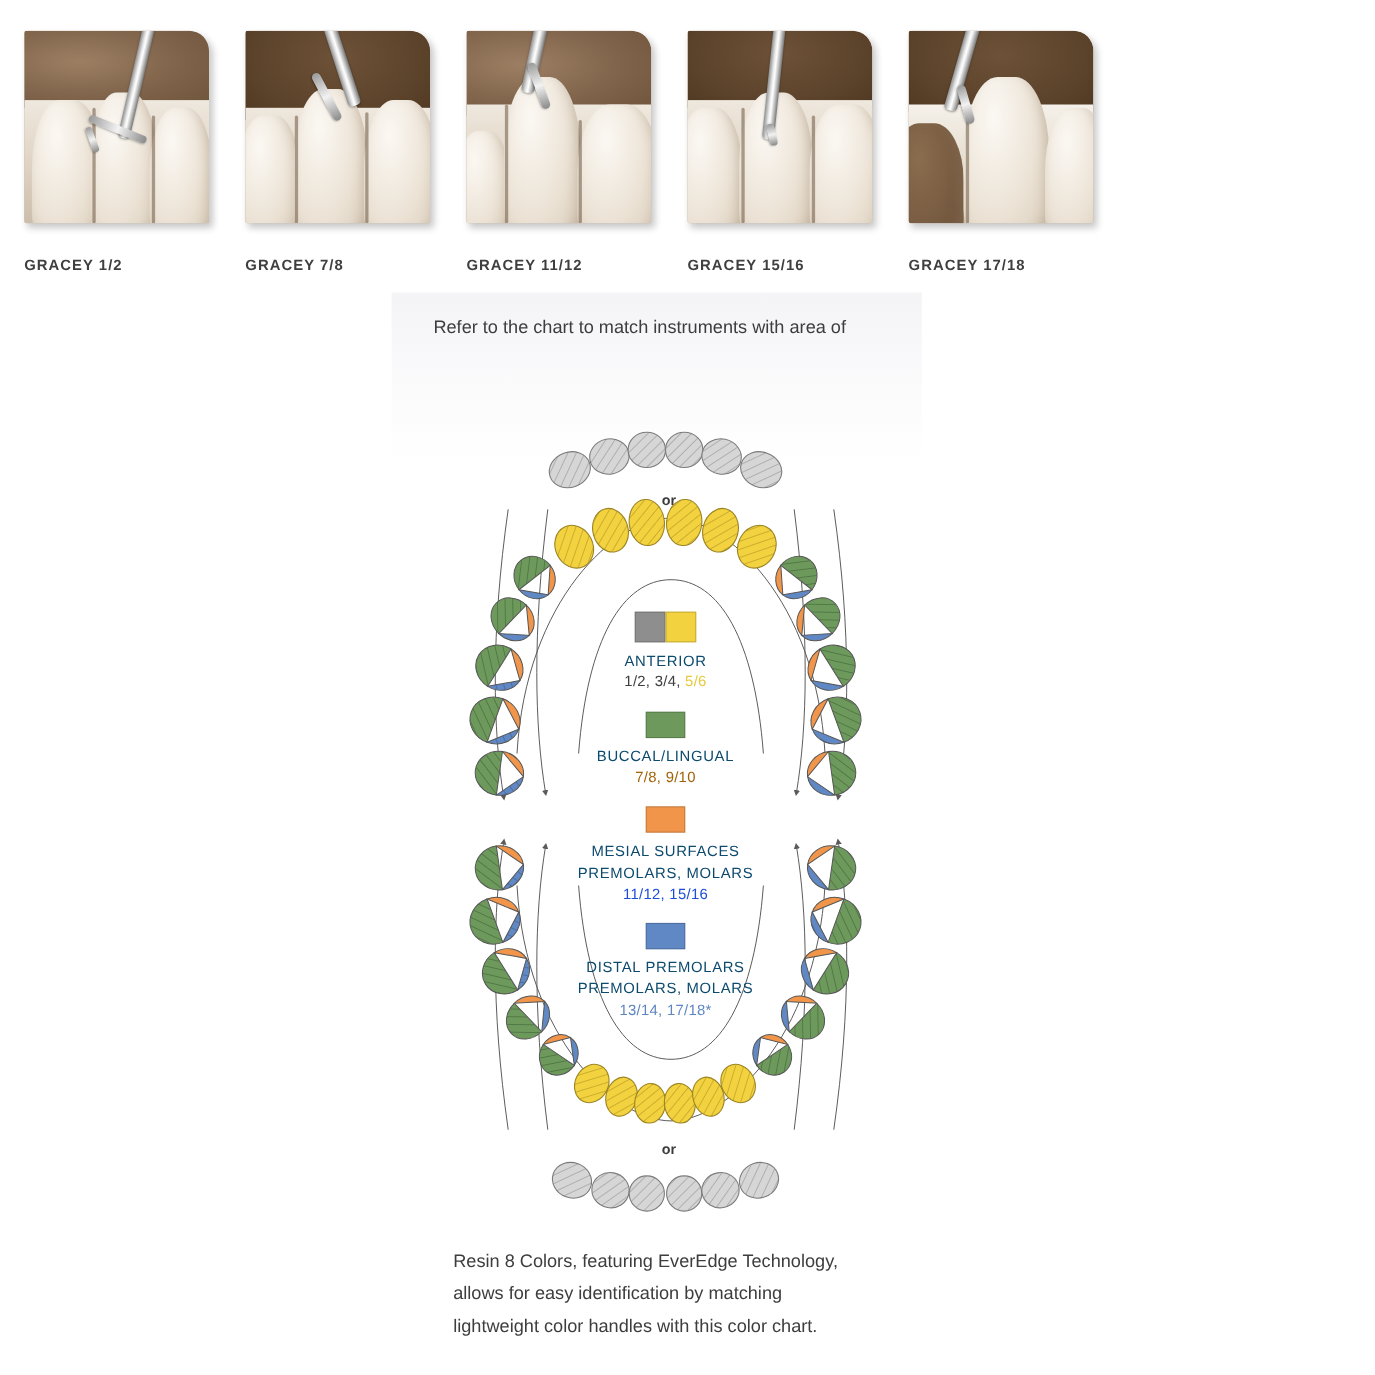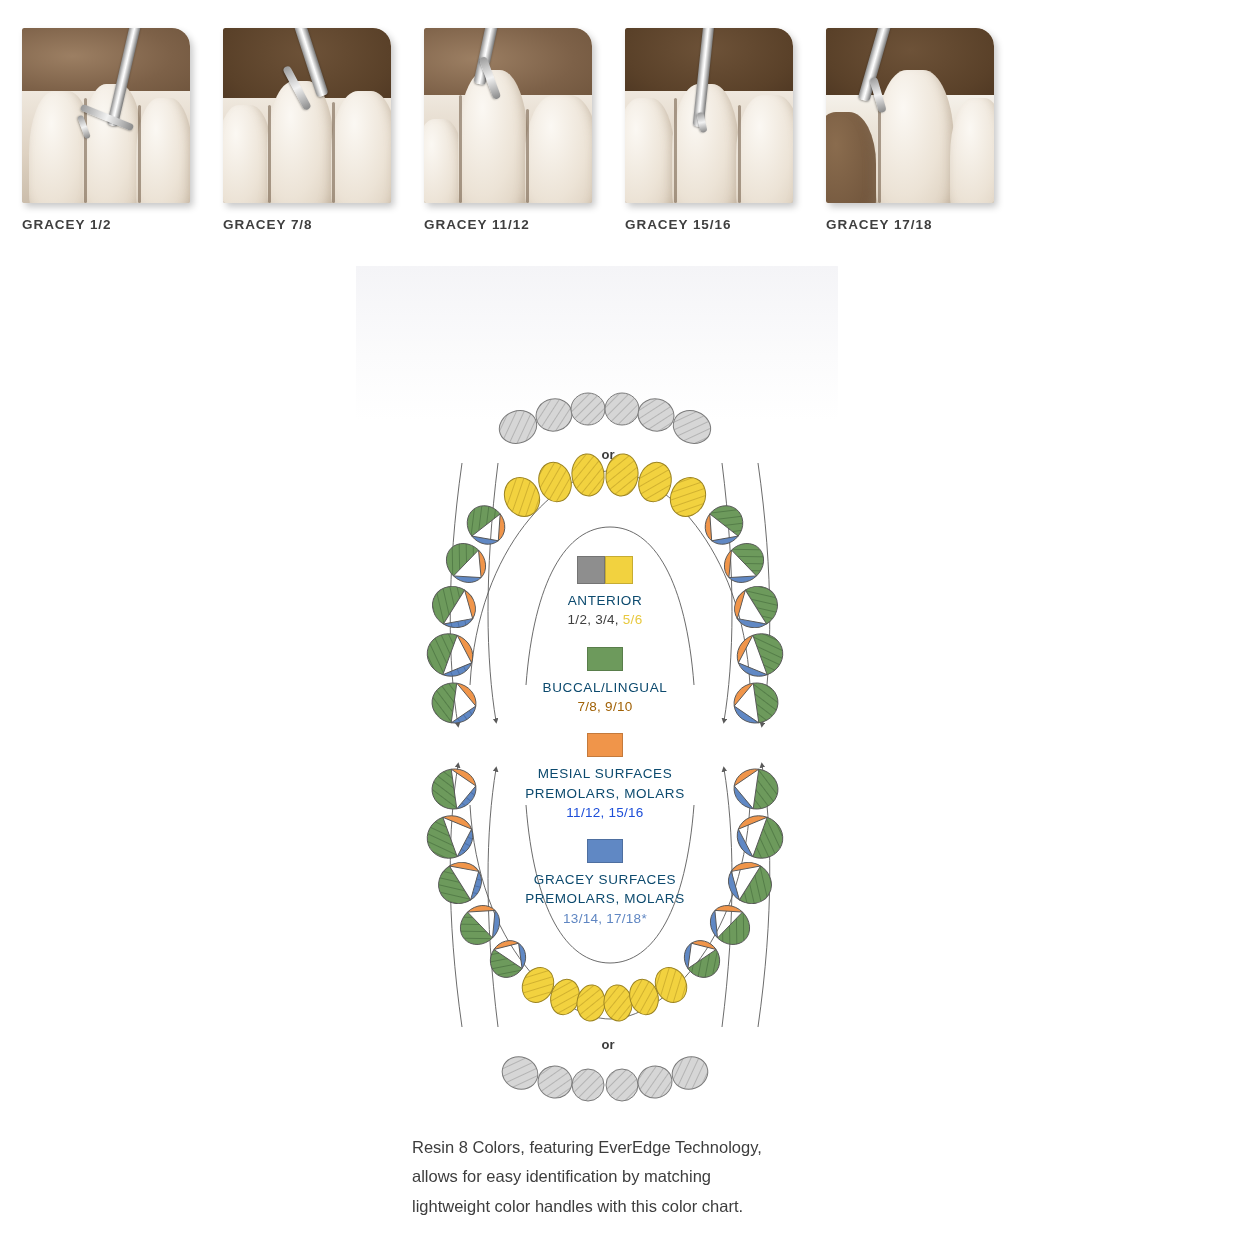--- a/index.html
+++ b/index.html
@@ -81,21 +81,21 @@
     border-radius: 4px;
     box-shadow: 0 1px 2px rgba(0,0,0,0.35);
   }
   .tip {
     position: absolute;
     background: linear-gradient(90deg, #9a9a9a, #f2f2f2 50%, #8a8a8a);
     border-radius: 3px;
     box-shadow: 0 1px 2px rgba(0,0,0,0.3);
   }
   .photo-caption {
-    margin-top: 14px;
+    margin-top: 30px;
     font-size: 13.5px;
     letter-spacing: 0.07em;
     color: #3f3f3f;
     font-weight: 600;
   }
 
   
   .intro-panel {
     position: absolute;
     left: 356px;
@@ -263,20 +263,21 @@
         <div class="tip" style="left:20%; top:36%; width:36px; height:8px; transform:rotate(74deg); border-radius:6px;"></div>
       </div>
     </div>
     <div class="photo-caption">GRACEY 17/18</div>
   </div>
 
 </div>
 
 <div class="intro-panel">
   <div class="intro-text">
+    <div>Refer to the chart to match instruments with area of</div>
   </div>
 </div>
 
 <div class="chart-wrap">
 <svg width="520" height="720" viewBox="0 0 520 720">
   <defs>
 
     <pattern id="hatchYellow" width="7" height="7" patternTransform="rotate(45)" patternUnits="userSpaceOnUse">
       <rect width="7" height="7" fill="#f2d23f"></rect>
       <line x1="0" y1="0" x2="0" y2="7" stroke="#c9a92a" stroke-width="1.6"></line>
@@ -504,21 +505,21 @@
     </div>
     <div class="legend-title">MESIAL SURFACES</div>
     <div class="legend-title">PREMOLARS, MOLARS</div>
     <div class="legend-codes" style="color:#1d4ed8">11/12, 15/16</div>
   </div>
 
   <div class="legend-item">
     <div class="swatch-row">
       <div class="sw wide" style="background:#6088c4"></div>
     </div>
-    <div class="legend-title">GRACEY SURFACES</div>
+    <div class="legend-title">DISTAL PREMOLARS</div>
     <div class="legend-title">PREMOLARS, MOLARS</div>
     <div class="legend-codes" style="color:#5f86c2">13/14, 17/18*</div>
   </div>
 
 </div>
 
 <div class="bottom-note">
   <div>Resin 8 Colors, featuring EverEdge Technology,</div>
   <div>allows for easy identification by matching</div>
   <div>lightweight color handles with this color chart.</div>

